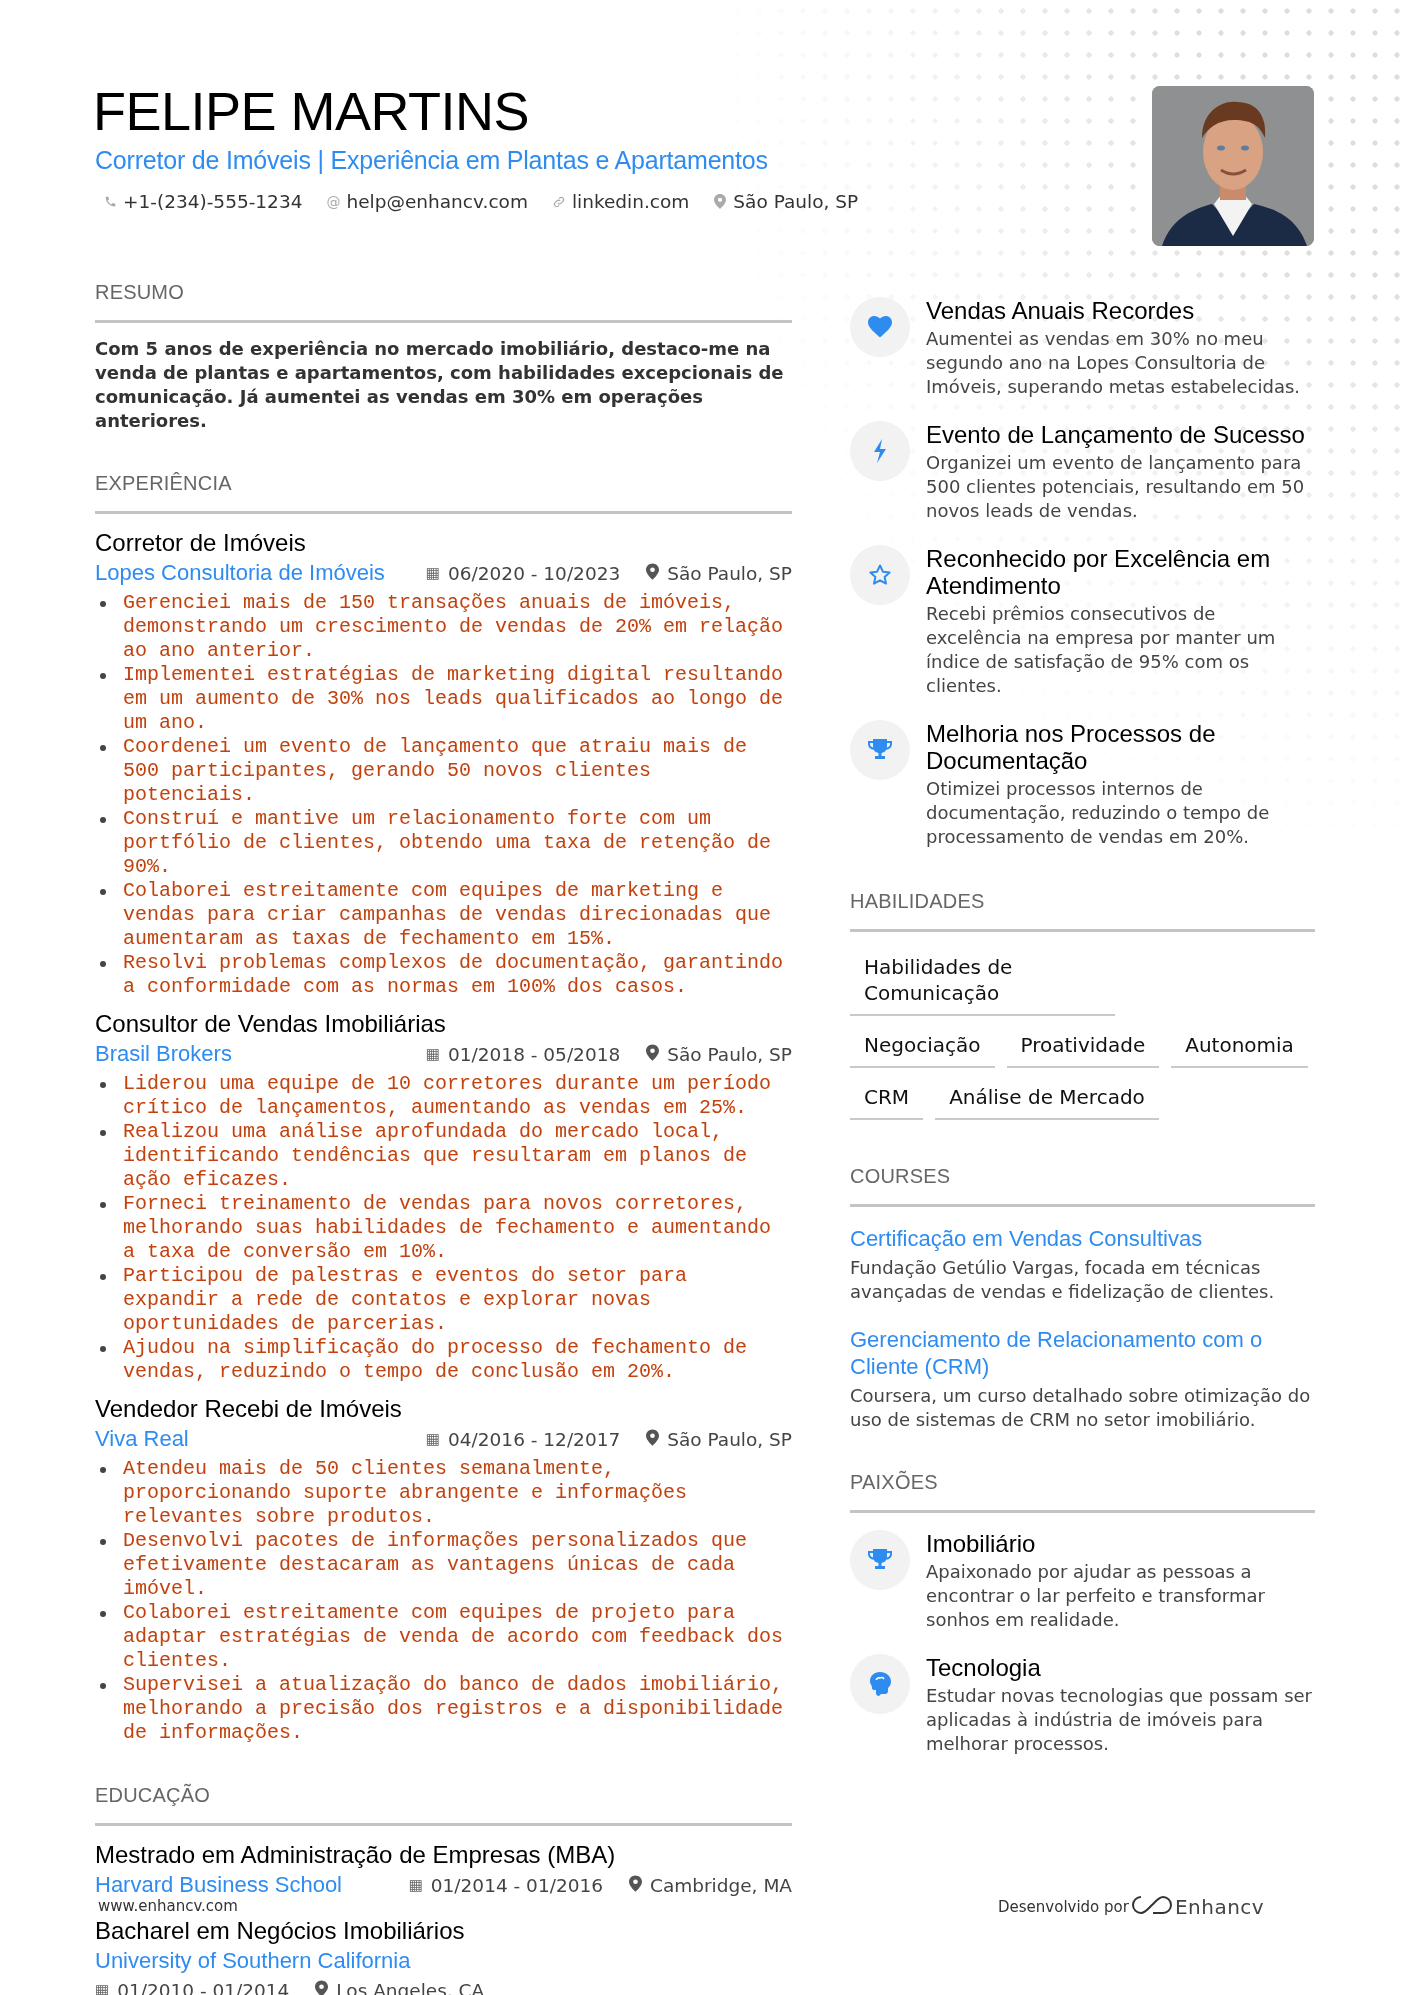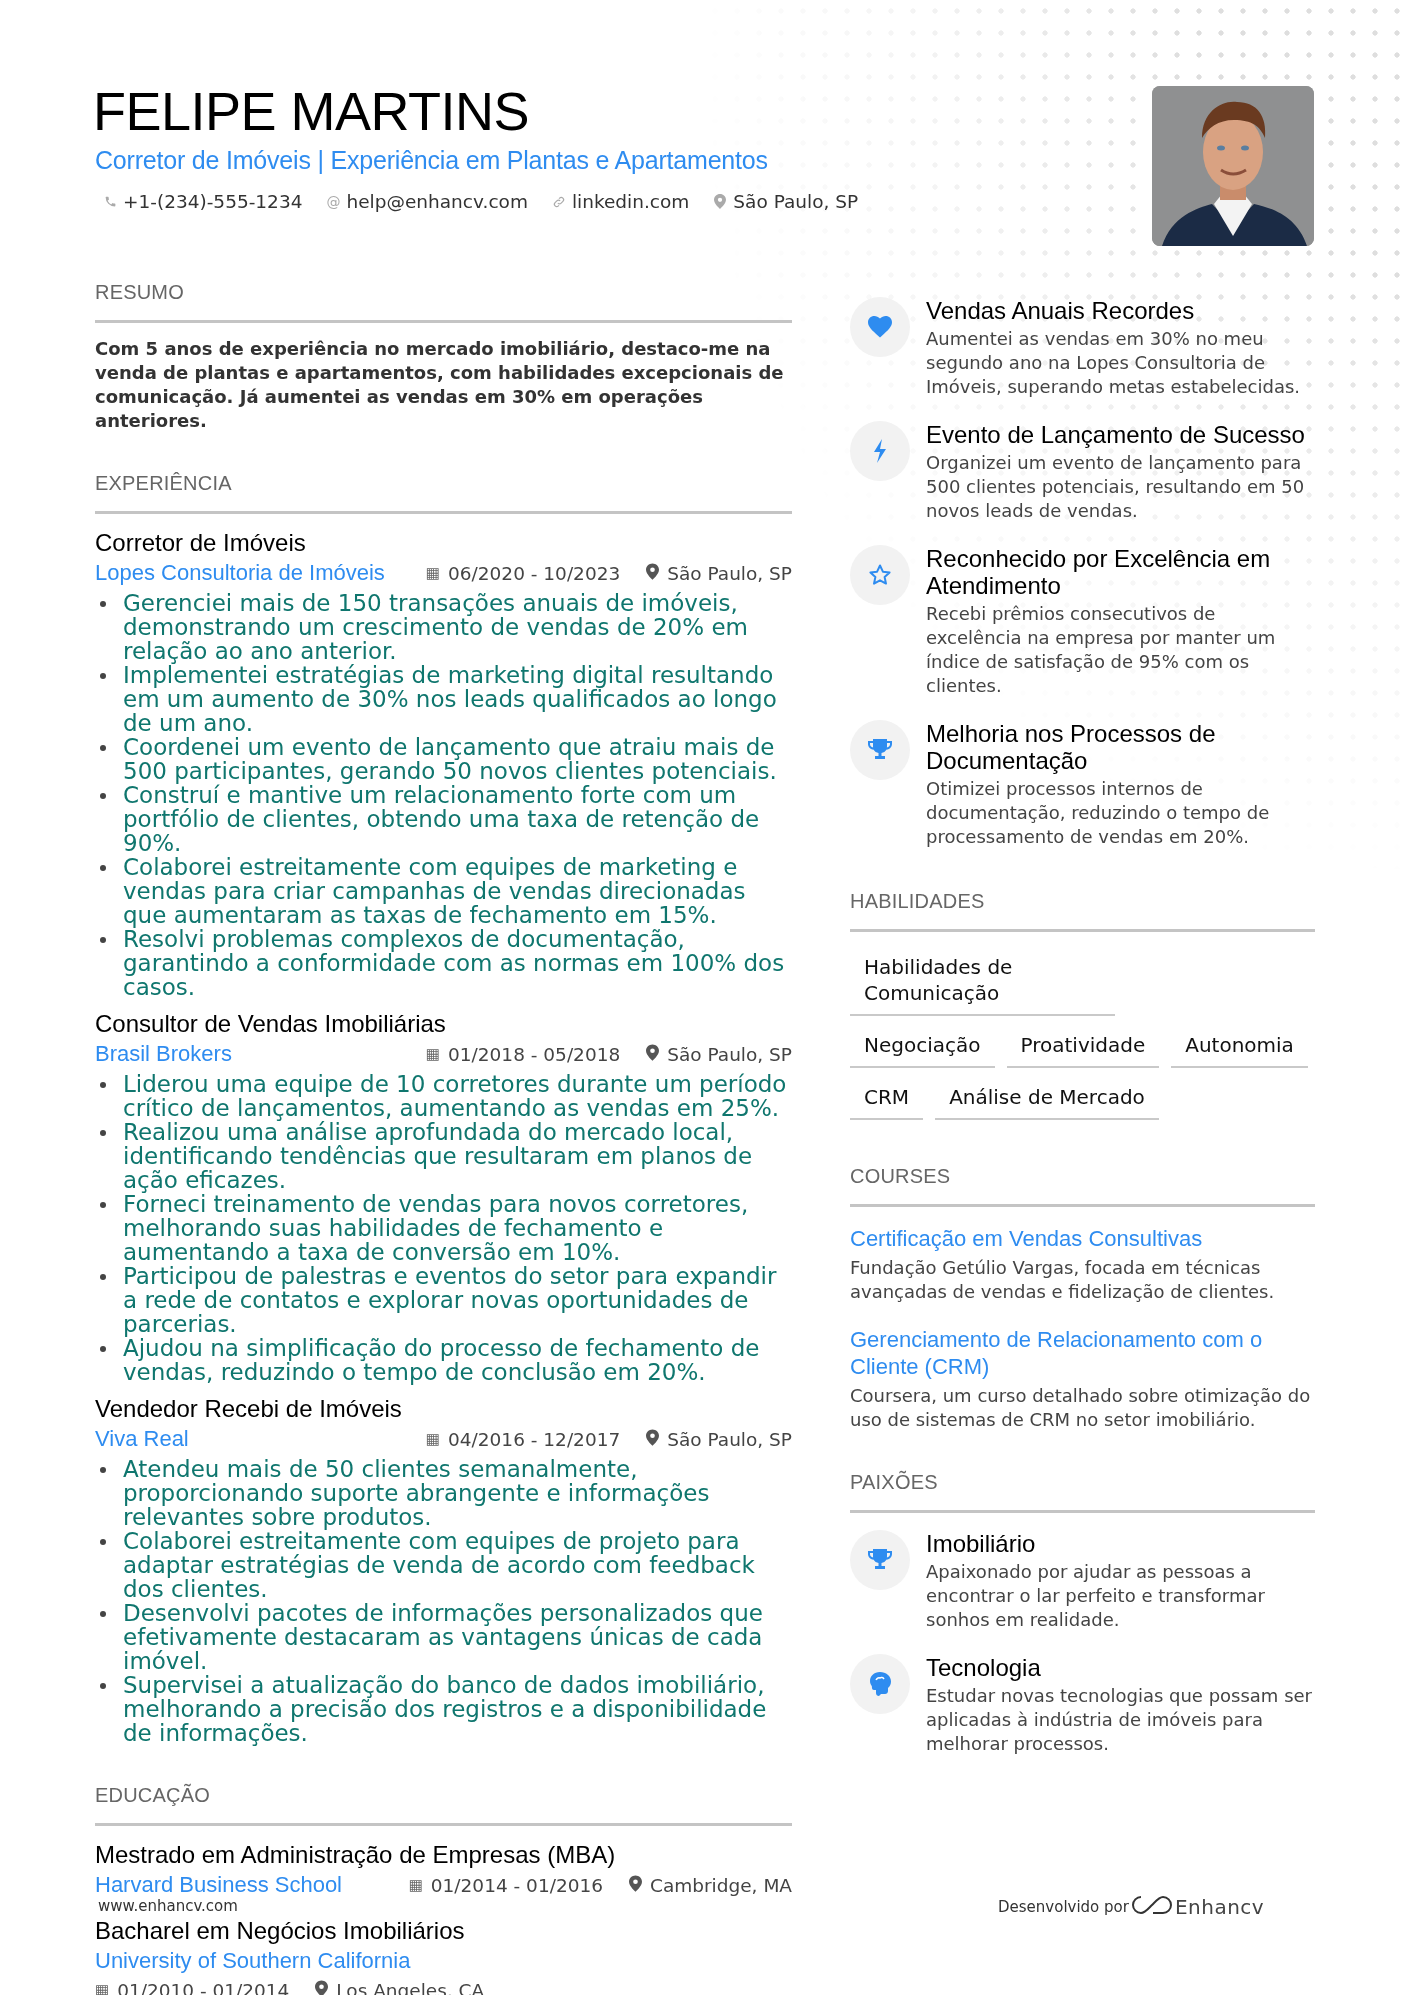--- a/index.html
+++ b/index.html
@@ -33,21 +33,21 @@
   .summary { margin-top: 14px; font-size: 18px; line-height: 24px; color: #333; font-weight: bold; }
 
   .job { margin-top: 0; }
   .job-title { font-family: "Liberation Sans", sans-serif; font-size: 24px; color: #000; line-height: 30px; }
   .job-meta { display: flex; align-items: center; justify-content: space-between; height: 30px; }
   .company { font-family: "Liberation Sans", sans-serif; font-size: 22px; color: #2e8cf0; }
   .meta-right { display: flex; align-items: center; gap: 26px; font-size: 18.5px; color: #444; }
   .meta-item { display: flex; align-items: center; gap: 8px; white-space: nowrap; }
   .meta-ic { color: #666; font-size: 15px; }
   .bullets { list-style: none; margin-top: 3px; }
-  .bullets li { position: relative; padding-left: 28px; font-size: 23px; line-height: 24px; color: #0f766e; }
+  .bullets li { position: relative; padding-left: 28px; font-size: 20px; line-height: 24px; color: #c2410c; font-family: Liberation Mono, monospace; }
   .bullets li::before { content: ""; position: absolute; left: 5px; top: 10px; width: 6px; height: 6px; border-radius: 50%; background: #444; }
 
   .edu-meta-left { display: flex; align-items: center; gap: 26px; font-size: 18.5px; color: #444; height: 28px; }
 
   
   .ach { display: flex; gap: 16px; }
   .ach-icon { flex: 0 0 60px; width: 60px; height: 60px; border-radius: 50%; background: #f2f2f2; display: flex; align-items: center; justify-content: center; color: #2e8cf0; font-size: 24px; }
   .ach-body { flex: 1; }
   .ach-title { font-family: "Liberation Sans", sans-serif; font-size: 24px; color: #000; line-height: 27px; }
   .ach-desc { font-size: 18px; line-height: 24px; color: #444; margin-top: 3px; }
@@ -193,22 +193,22 @@
             <span class="meta-item">
                 <span class="meta-ic"><svg width="13" height="17" viewBox="0 0 24 30">
                     <path fill="#555" d="M12 0C5.4 0 0 5.2 0 11.7 0 20 12 30 12 30s12-10 12-18.3C24 5.2 18.6 0 12 0zm0 16a4.3 4.3 0 1 1 0-8.6 4.3 4.3 0 0 1 0 8.6z"></path>
                   </svg></span>
                 <span>São Paulo, SP</span>
               </span>
           </span>
         </div>
         <ul class="bullets">
           <li>Atendeu mais de 50 clientes semanalmente, proporcionando suporte abrangente e informações relevantes sobre produtos.</li>
+          <li>Desenvolvi pacotes de informações personalizados que efetivamente destacaram as vantagens únicas de cada imóvel.</li>
           <li>Colaborei estreitamente com equipes de projeto para adaptar estratégias de venda de acordo com feedback dos clientes.</li>
-          <li>Desenvolvi pacotes de informações personalizados que efetivamente destacaram as vantagens únicas de cada imóvel.</li>
           <li>Supervisei a atualização do banco de dados imobiliário, melhorando a precisão dos registros e a disponibilidade de informações.</li>
         </ul>
       </div>
     </section>
 
     <section style="margin-top:38px;">
       <div class="sec-title">EDUCAÇÃO</div>
 
       <div style="margin-top:14px;">
         <div class="job-title">Mestrado em Administração de Empresas (MBA)</div>

